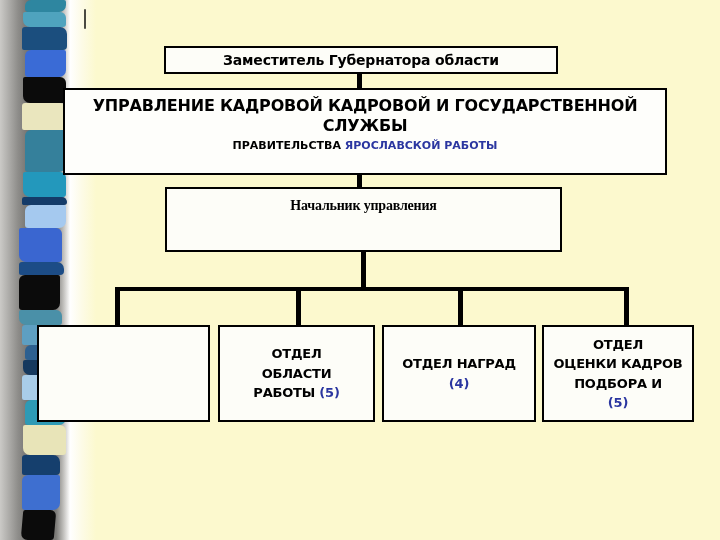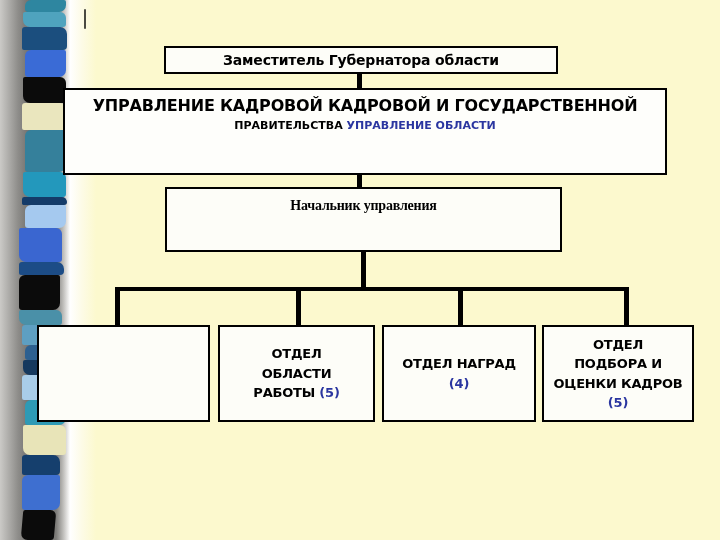--- a/index.html
+++ b/index.html
@@ -85,23 +85,24 @@
   <div class="tick"></div>
 
   <div class="box box-root">
     <span>Заместитель Губернатора области</span>
   </div>
 
   <div class="conn c-v1"></div>
 
   <div class="box box-mgmt">
     <span class="mgmt-title bl">УПРАВЛЕНИЕ КАДРОВОЙ КАДРОВОЙ И ГОСУДАРСТВЕННОЙ</span>
+    <span class="mgmt-title bl">СЛУЖБЫ</span>
     <div class="mgmt-sub">
       <span>ПРАВИТЕЛЬСТВА</span>
-      <span class="blue">УПРАВЛЕНИЕ ОБЛАСТИ</span>
+      <span class="blue">ЯРОСЛАВСКОЙ РАБОТЫ</span>
     </div>
   </div>
 
   <div class="conn c-v2"></div>
 
   <div class="box box-heads">
     <span class="bl">Начальник управления</span>
   </div>
 
   <div class="conn c-riser"></div>
@@ -127,19 +128,19 @@
   <div class="box dept dept3">
     <div>
       <span class="bl">ОТДЕЛ НАГРАД</span>
       <span class="bl blue">(4)</span>
     </div>
   </div>
 
   <div class="box dept dept4">
     <div>
       <span class="bl">ОТДЕЛ</span>
+      <span class="bl">ОЦЕНКИ КАДРОВ</span>
       <span class="bl">ПОДБОРА И</span>
-      <span class="bl">ОЦЕНКИ КАДРОВ</span>
       <span class="bl blue">(5)</span>
     </div>
   </div>
 
 </div>
 
 </body></html>

